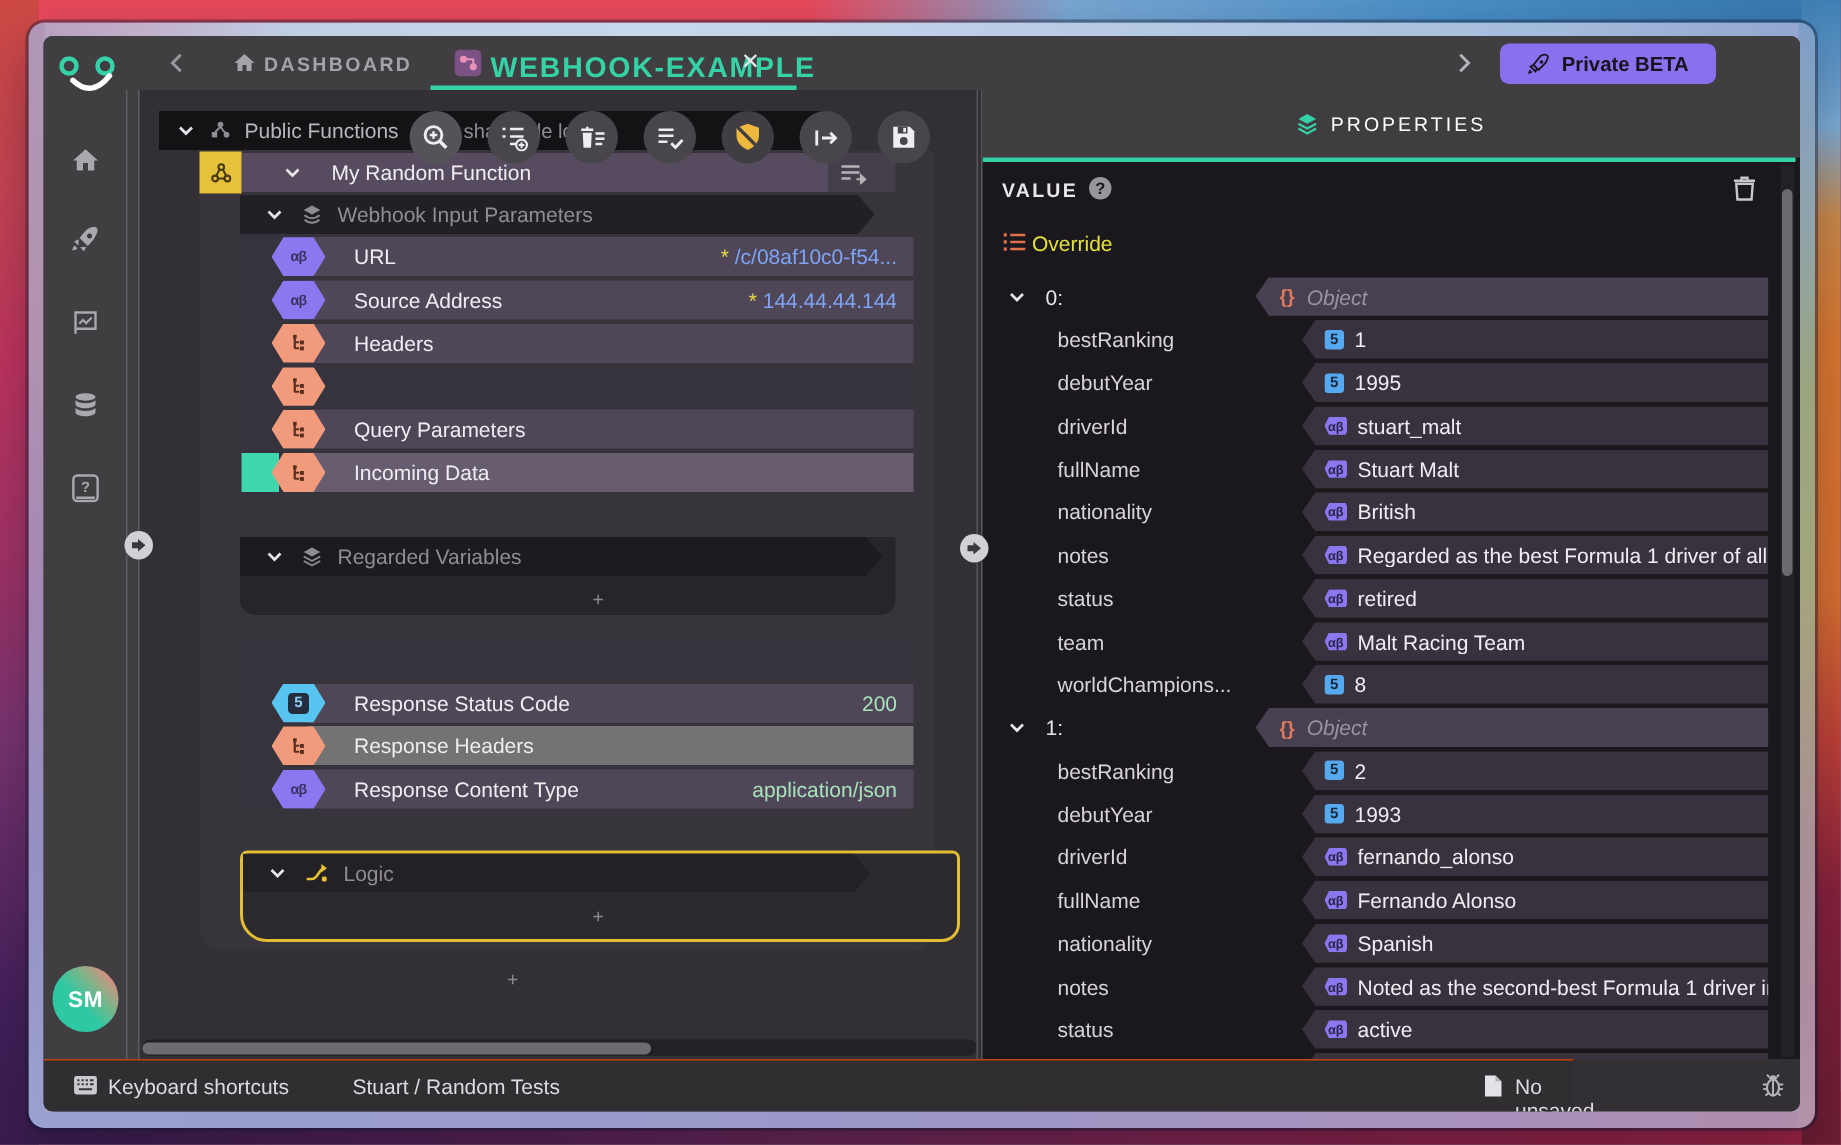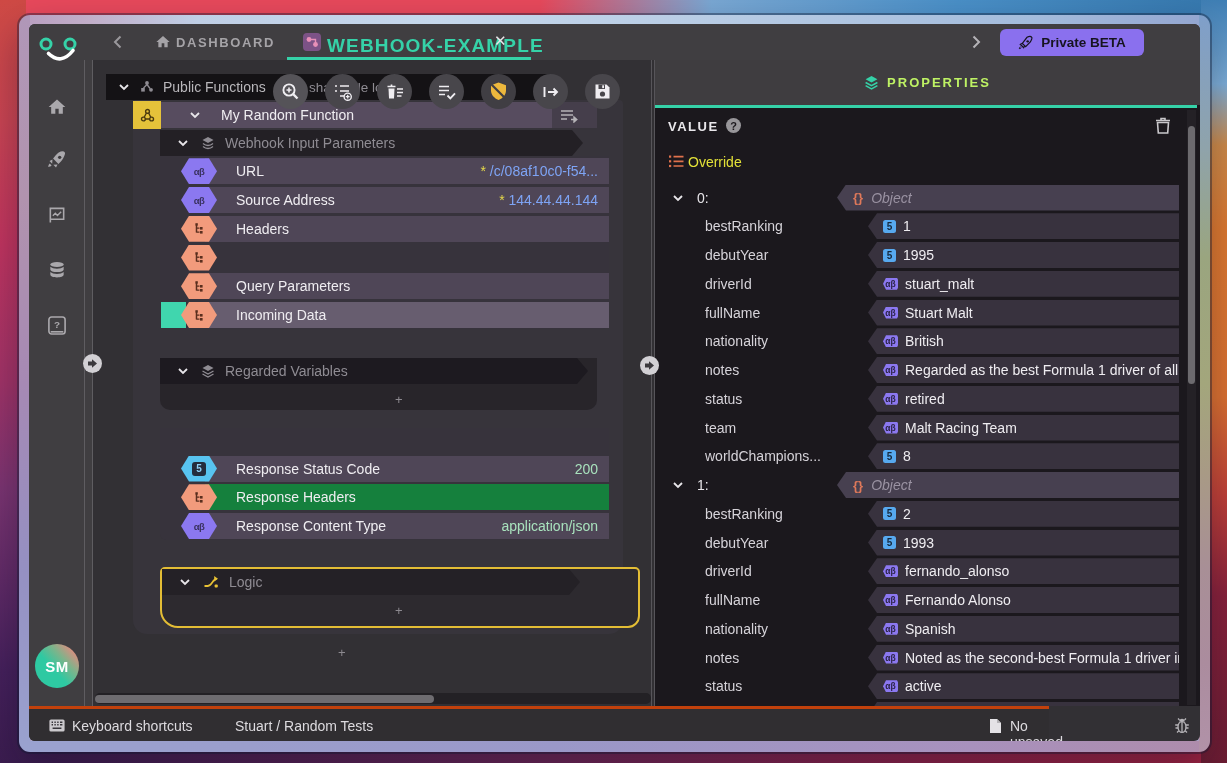--- a/index.html
+++ b/index.html
@@ -25,40 +25,40 @@
 
 
 .sidebar{position:absolute;left:0;top:0;width:64px;height:682px;background:#403e41}
 .vline1{position:absolute;left:55px;top:36px;width:1px;height:646px;background:#5f5d61}
 .vline2{position:absolute;left:63px;top:36px;width:1px;height:646px;background:#5f5d61}
 .vline3{position:absolute;left:622px;top:36px;width:1px;height:646px;background:#57555a}
 .vline4{position:absolute;left:625px;top:36px;width:1px;height:646px;background:#57555a}
 .topbar{position:absolute;left:56px;top:0;width:1115px;height:36px;background:#403e41}
 .canvas{position:absolute;left:64px;top:36px;width:558px;height:646px;background:#323034;overflow:hidden}
 .props{position:absolute;left:626px;top:36px;width:545px;height:646px;background:#1b181d;overflow:hidden}
-.statusbar{position:absolute;left:0;top:682px;width:1020px;height:35px;background:#302e31;border-top:3px solid #c2410c}
+.statusbar{position:absolute;left:0;top:682px;width:1020px;height:35px;background:#302e31;border-top:1px solid #c2410c}
 .dash-txt{position:absolute;left:91px;top:11px;font-size:13px;font-weight:bold;letter-spacing:1.6px;color:#a5a3a7}
 .tab-txt{position:absolute;left:242px;top:11px;font-size:19px;font-weight:bold;letter-spacing:1.15px;color:#35d2a8}
 .tab-x{position:absolute;left:409px;top:8px;font-size:15px;color:#e8e6ea}
 .tab-line{position:absolute;left:202px;top:33px;width:244px;height:3px;background:#35d2a8}
 .beta{position:absolute;left:915px;top:5px;width:144px;height:27px;border-radius:6px;background:#8a70ee;display:flex;align-items:center;justify-content:center;gap:7px;color:#16141f;font-size:13.5px;font-weight:bold}
 
 
 .bar{position:absolute;height:26px;display:flex;align-items:center;color:#8f8c93;font-size:14px}
 .row{position:absolute;height:26px;display:flex;align-items:center;color:#efedf1;font-size:14px}
 .chev{width:12px;height:12px;flex:0 0 auto}
 .tag{position:absolute;width:36px;height:26px;display:flex;align-items:center;justify-content:center;clip-path:polygon(8px 0,28px 0,36px 50%,28px 100%,8px 100%,0 50%)}
 .tag svg{display:block}
 .ab{font-size:9.5px;font-weight:bold;color:#3a3260;letter-spacing:-.5px}
 .treeg{display:block}
 .plus{position:absolute;color:#8d8a90;font-size:13px}
 
 
 .phead{position:absolute;left:0;top:0;width:545px;height:45px;background:#3f3d40;display:flex;align-items:center;justify-content:center;gap:8px}
-.phead-t{color:#bef264;font-size:13px;font-weight:bold;letter-spacing:2px}
+.phead-t{color:#ffffff;font-size:13px;font-weight:normal;letter-spacing:2px}
 .tealline{position:absolute;left:0;top:45px;width:542px;height:2.5px;background:#35d2a8}
 .pv-label{position:absolute;left:13px;top:59px;font-size:13px;font-weight:bold;letter-spacing:1.5px;color:#e9e7eb}
 .ovr{position:absolute;left:33px;top:94px;font-size:14px;color:#e3e138}
 .prow{position:absolute;height:26px;display:flex;align-items:center}
 .plabel{color:#d6d3d9;font-size:14px}
 .pcell{position:absolute;height:26px;background:#38323e;display:flex;align-items:center;clip-path:polygon(9px 0,100% 0,100% 100%,9px 100%,0 50%)}
 .pcell.obj{background:#474050}
 .pval{color:#efedf1;font-size:14px;white-space:nowrap;overflow:hidden}
 .nbadge{width:13px;height:13px;border-radius:2.5px;background:#57a9ef;color:#14283c;font-size:10px;font-weight:bold;display:flex;align-items:center;justify-content:center;flex:0 0 auto}
 .sbadge{width:15px;height:12px;background:#8b78f0;color:#2a2347;font-size:8.5px;font-weight:bold;display:flex;align-items:center;justify-content:center;flex:0 0 auto;clip-path:polygon(3px 0,14px 0,17px 50%,14px 100%,3px 100%,0 50%)}
@@ -261,21 +261,21 @@
           <path d="M1.5 7 7 10l5.5-3M1.5 10 7 13l5.5-3" stroke="#8f8c93" stroke-width="1.3" fill="none"></path>
         </svg>
       <span style="margin-left:10px">Regarded Variables</span>
     </div>
     <div class="plus" style="left:302px;top:332px">+</div>
 
     <div class="row" style="left:112px;top:395.5px;width:404px;background:#4f4657">
         <span style="margin-left:31px">Response Status Code</span>
         <span style="position:absolute;right:11px;color:#a8e2bd">200</span>
       </div>
-    <div class="row" style="left:112px;top:424.3px;width:404px;background:#15803d">
+    <div class="row" style="left:112px;top:424.3px;width:404px;background:#737373">
         <span style="margin-left:31px">Response Headers</span>
       </div>
     <div class="row" style="left:112px;top:453.1px;width:404px;background:#4f4657">
         <span style="margin-left:31px">Response Content Type</span>
         <span style="position:absolute;right:11px;color:#a8e2bd">application/json</span>
       </div>
     <div class="tag" style="left:88px;top:395.5px;background:#58c4f0">
         <span style="width:14px;height:14px;border-radius:3px;background:#242d3d;color:#8fd0f5;font-size:10px;font-weight:bold;display:flex;align-items:center;justify-content:center">5</span>
       </div>
     <div class="tag" style="left:88px;top:424.3px;background:#f29b7c">

